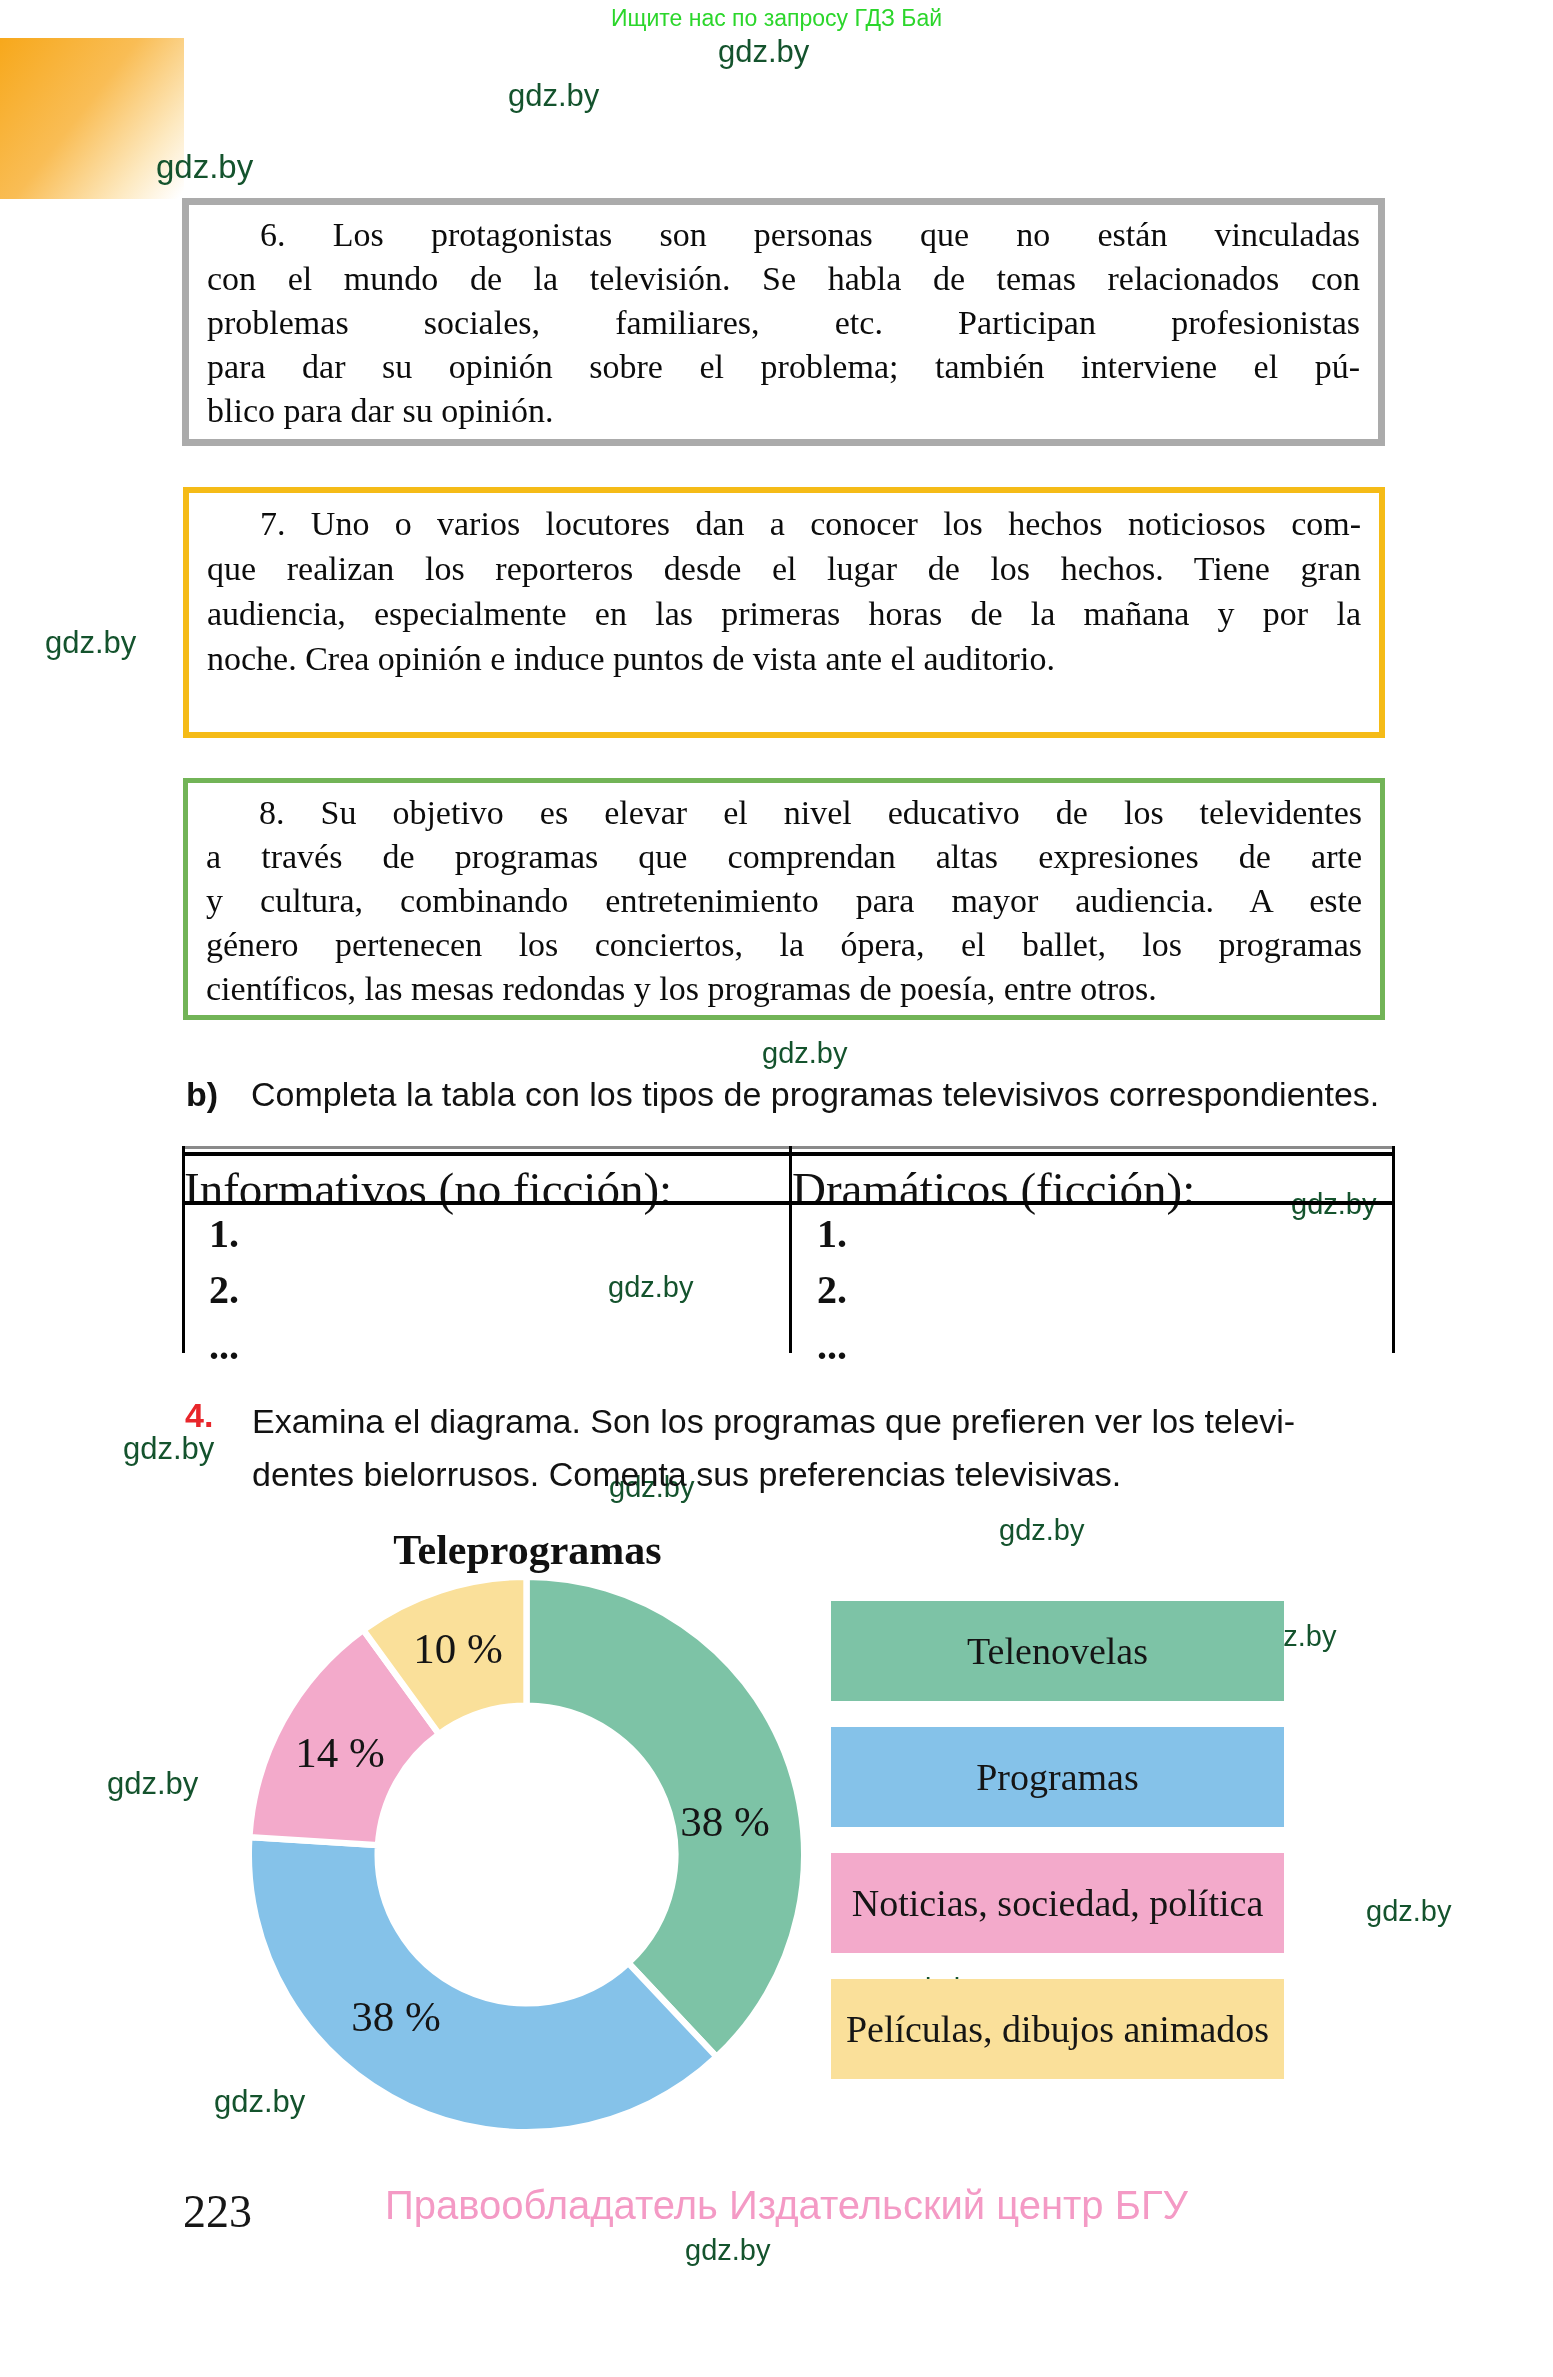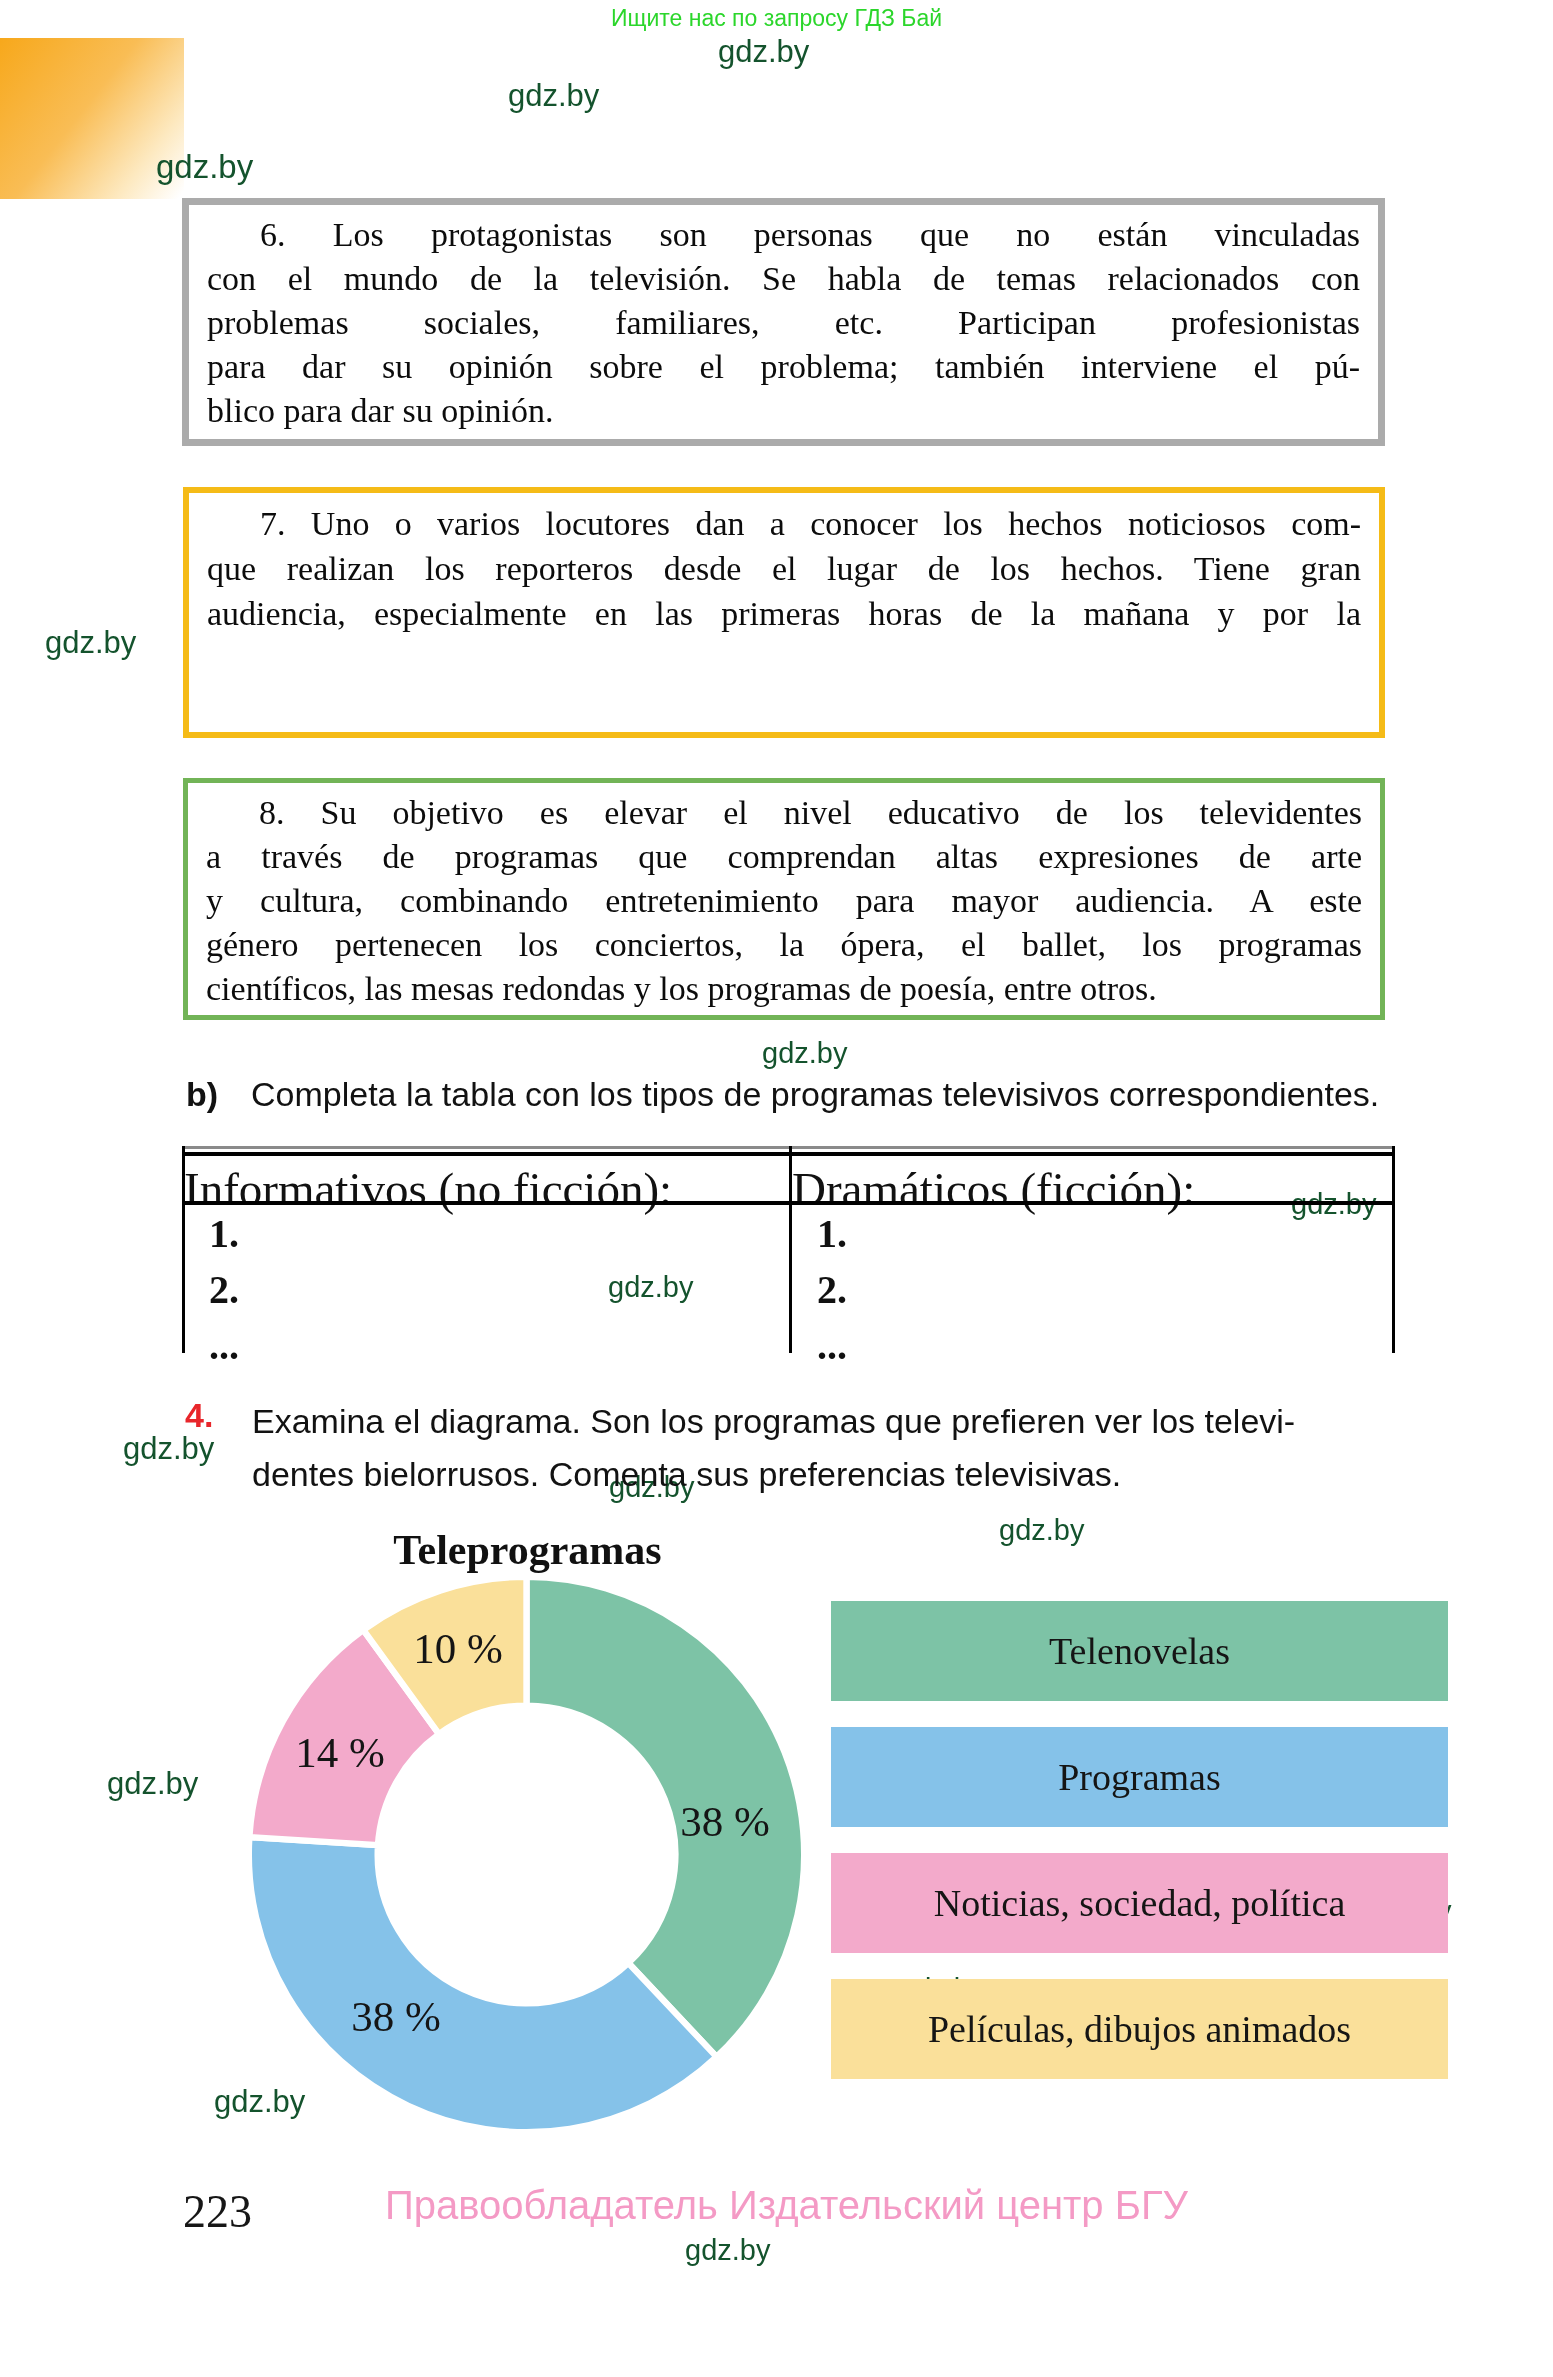--- a/index.html
+++ b/index.html
@@ -41,21 +41,21 @@
   .instr { font-size:34px; color:#121212; }
   .instr4 { white-space:pre-line; line-height:53px; }
 
   .hline { background:#000; }
   .vline { background:#000; }
   .th { font-weight:normal; font-size:47px; }
   .cellcol .trow { height:56px; font-size:40px; font-weight:bold; line-height:45px; }
 
   .chart-title { font-weight:bold; font-size:42px; text-align:center; }
   .slice-label { position:absolute; transform:translate(-50%,-50%); font-size:43px; color:#151515; white-space:nowrap; }
-  .legend-box { position:absolute; left:831px; width:617px; height:100px; display:flex; align-items:center; justify-content:center; }
+  .legend-box { position:absolute; left:831px; width:453px; height:100px; display:flex; align-items:center; justify-content:center; }
   .legend-label { font-size:38px; color:#151515; text-align:center; }
 
   .page-number { font-size:46px; color:#161616; }
   .copyright {
     left:259px; top:2183px; width:1055px; text-align:center;
     font-family:"Liberation Sans", sans-serif; font-size:40px; color:#f49ac5;
   }
   .footer-links {
     left:0; top:2343px; width:100%; text-align:center;
     font-family:"Liberation Sans", sans-serif; font-size:25.4px; color:#2038cc;
@@ -95,20 +95,21 @@
       <div class="bline">con el mundo de la televisión. Se habla de temas relacionados con</div>
       <div class="bline">problemas sociales, familiares, etc. Participan profesionistas</div>
       <div class="bline">para dar su opinión sobre el problema; también interviene el pú-</div>
       <div class="bline last">blico para dar su opinión.</div>
     </div>
 
   <div class="abs tbox tbox-yellow" style="left:183px; top:487px; width:1202px; height:251px; line-height:45px;">
       <div class="bline">7. Uno o varios locutores dan a conocer los hechos noticiosos com-</div>
       <div class="bline">que realizan los reporteros desde el lugar de los hechos. Tiene gran</div>
       <div class="bline">audiencia, especialmente en las primeras horas de la mañana y por la</div>
+      <div class="bline last">noche. Crea opinión e induce puntos de vista ante el auditorio.</div>
     </div>
 
   <div class="abs tbox tbox-green" style="left:183px; top:770px; width:1202px; height:242px; line-height:44px;margin-top:8px;">
       <div class="bline">8. Su objetivo es elevar el nivel educativo de los televidentes</div>
       <div class="bline">a través de programas que comprendan altas expresiones de arte</div>
       <div class="bline">y cultura, combinando entretenimiento para mayor audiencia. A este</div>
       <div class="bline">género pertenecen los conciertos, la ópera, el ballet, los programas</div>
       <div class="bline last">científicos, las mesas redondas y los programas de poesía, entre otros.</div>
     </div>
 

